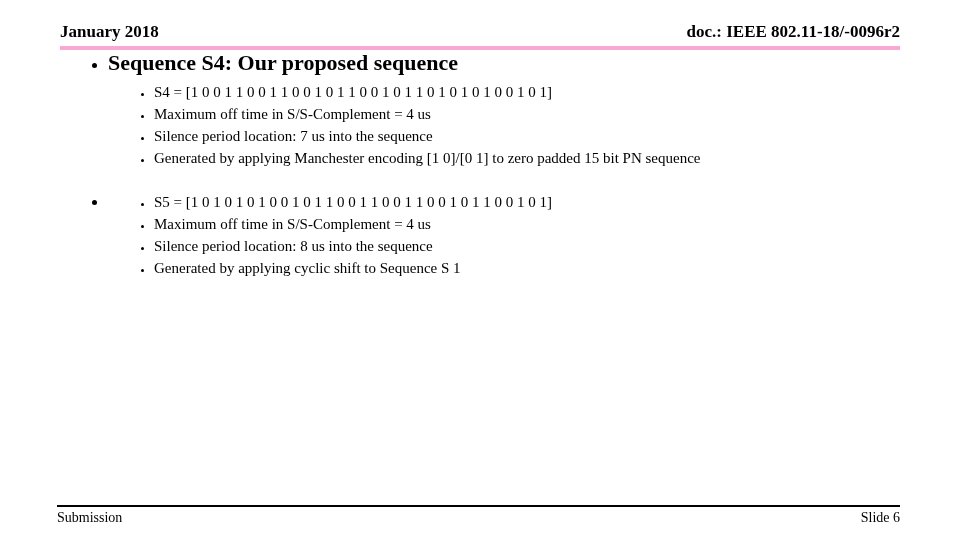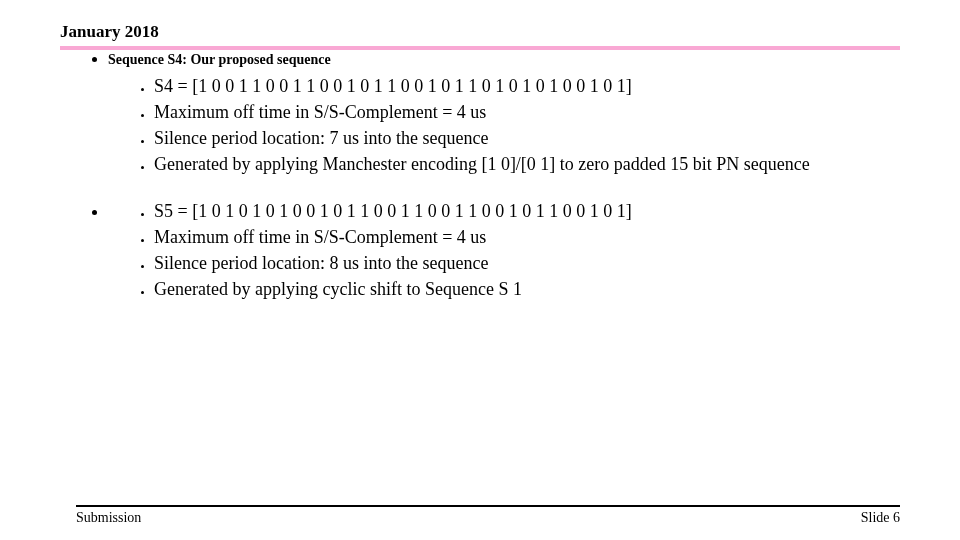--- a/index.html
+++ b/index.html
@@ -2,35 +2,36 @@
 <html><head>
 <meta charset="utf-8">
 <style>
   * { box-sizing: border-box; margin: 0; padding: 0; }
   html, body { width: 960px; height: 540px; background: #fff; font-family: "Times New Roman", Times, serif; color: #000; }
   .slide { position: relative; width: 960px; height: 540px; padding: 22px 60px 18px 60px; }
   .header-row { display: flex; justify-content: space-between; font-weight: bold; font-size: 17px; padding-bottom: 4px; border-bottom: 4px solid #f9a8d4; }
   .title { text-align: center; font-weight: bold; font-size: 30px; margin-top: 14px; margin-bottom: 26px; }
   .top-list { list-style: disc; padding-left: 48px; }
   .top-list > li { margin-bottom: 26px; }
-  .top-list > li > .heading { font-weight: bold; font-size: 14px; }
+  .top-list > li > .heading { font-weight: bold; font-size: 22px; }
   .sub-list { list-style: disc; padding-left: 46px; margin-top: 8px; }
-  .sub-list > li { font-size: 18px; margin-bottom: 5px; font-weight: normal; }
+  .sub-list > li { font-size: 15px; margin-bottom: 5px; font-weight: normal; }
   .sub-list > li::marker { font-size: 11px; }
-  .footer { position: absolute; left: 76px; right: 60px; bottom: 14px; }
+  .footer { position: absolute; left: 57px; right: 60px; bottom: 14px; }
   .footer-rule { border-top: 2px solid #000; height: 0; margin-bottom: 3px; }
   .footer-row { display: flex; justify-content: space-between; font-size: 14px; }
 </style>
 </head>
 <body>
 
 <div class="slide">
 
   <div class="header-row">
     <span>January 2018</span>
+    <span>doc.: IEEE 802.11-18/-0096r2</span>
   </div>
 
 
   <ul class="top-list">
     <li>
       <span class="heading">Sequence S4: Our proposed sequence</span>
       <ul class="sub-list">
         <li>S4 = [1 0 0 1 1 0 0 1 1 0 0 1 0 1 1 0 0 1 0 1 1 0 1 0 1 0 1 0 0 1 0 1]</li>
         <li>Maximum off time in S/S-Complement = 4 us</li>
         <li>Silence period location: 7 us into the sequence</li>

